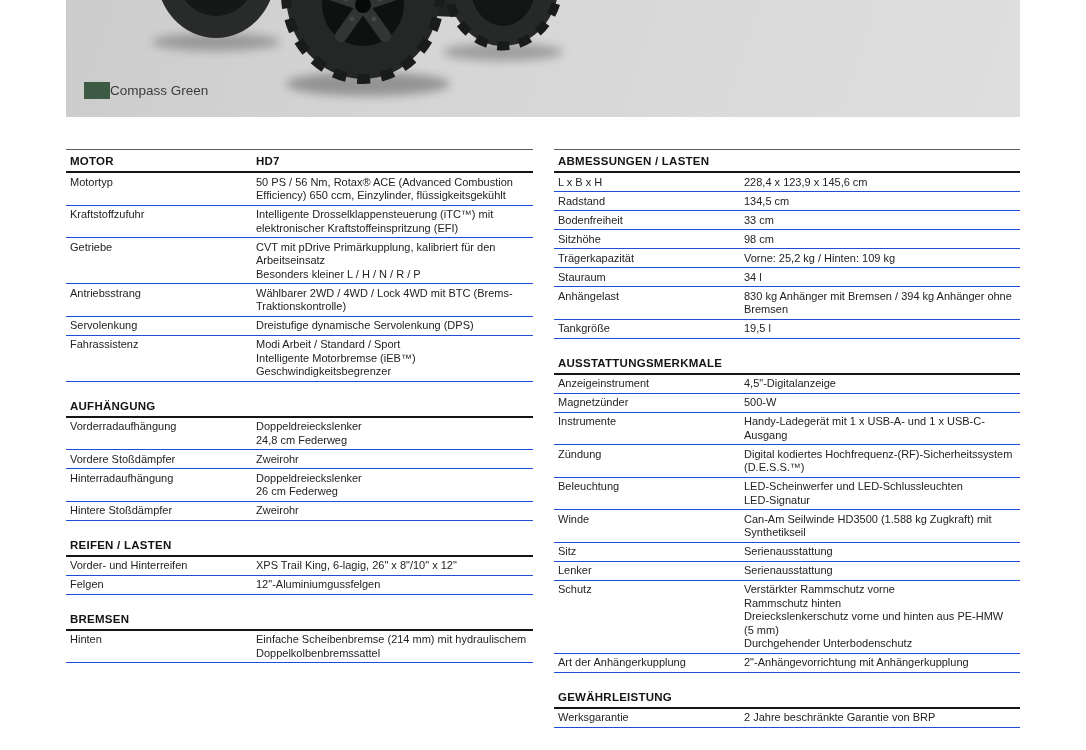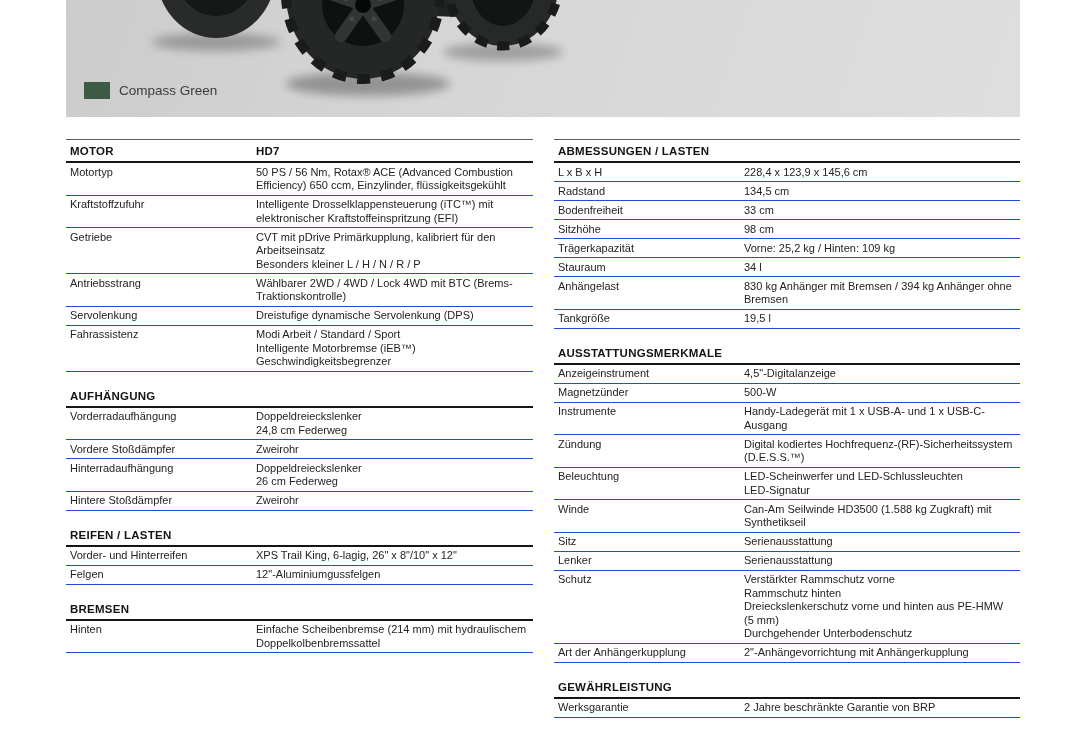--- a/index.html
+++ b/index.html
@@ -19,28 +19,28 @@
     height: 117px;
     background: linear-gradient(108deg, #cbcccb 0%, #d4d5d4 38%, #dadbda 75%, #dedede 100%);
     overflow: hidden;
   }
   .banner svg { position: absolute; left: 0; top: 0; }
   .swatch-row {
     position: absolute; left: 18px; top: 82px;
     display: flex; align-items: center;
   }
   .swatch { width: 26px; height: 17px; flex: 0 0 auto; }
-  .swatch-label { margin-left: 9px; font-size: 13.5px; color: #3a3d3b; }
+  .swatch-label { font-size: 13.5px; color: #3a3d3b; }
 
   
   .spec {
     display: grid;
     grid-template-columns: 467px 466px;
     column-gap: 21px;
-    margin-top: 22px;
+    margin-top: 32px;
     align-items: start;
   }
   .spec-section { margin-top: 13px; }
   .spec-section.first { margin-top: 0; }
   .spec-section.first .section-header { border-top: 1px solid #5c5c5c; }
 
   .section-header {
     display: grid;
     grid-template-columns: 186px 1fr;
     padding: 5px 4px 4px 4px;

